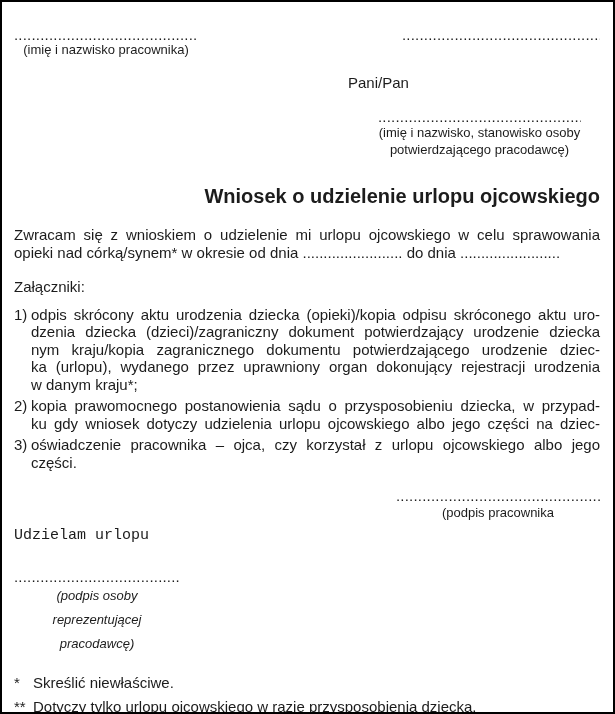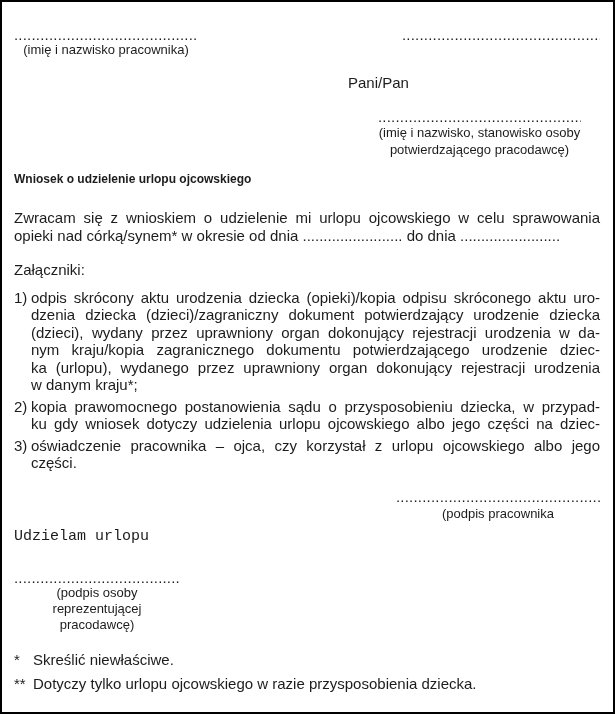--- a/index.html
+++ b/index.html
@@ -20,37 +20,37 @@
     letter-spacing:0.2px;
   }
   .cap{font-size:13px;line-height:16px;text-align:center;}
   .header-row{display:flex;justify-content:space-between;margin-top:26px;}
   .field-left{width:184px;}
   .field-right{width:198px;}
   .salutation{font-size:15px;line-height:17px;margin-top:16px;margin-left:334px;}
   .employer-block{width:203px;margin-left:364px;margin-top:19px;}
   .employer-block .cap{line-height:17px;}
   .doc-title{
-    font-size:12px;font-weight:bold;text-align:left;
-    margin-top:12px;line-height:18px;
+    font-size:20px;font-weight:bold;text-align:right;
+    margin-top:29px;line-height:18px;
   }
   .body-text{font-size:15px;line-height:17.5px;}
   .para{margin-top:21px;}
   .jl{text-align:justify;text-align-last:justify;}
   .ll{text-align:left;}
   .attach-heading{margin-top:17px;}
   .attach-list{margin-top:10px;}
   .item{display:flex;margin-bottom:4px;}
   .item .num{width:17px;flex:none;}
   .item .itext{flex:1;min-width:0;}
   .sig-right{width:204px;margin-left:auto;margin-top:18px;}
   .sig-right .cap{margin-top:2px;}
   .grant{font-size:15px;line-height:17px;margin-top:6px;font-family:Liberation Mono, monospace;}
   .sig-left{width:166px;margin-top:26px;}
-  .sig-left .cap{line-height:16px;}
+  .sig-left .cap{line-height:24px;font-style:italic;}
   .footnotes{margin-top:18px;}
   .fn{display:flex;font-size:15px;line-height:17px;}
   .fn + .fn{margin-top:7px;}
   .fn .mark{width:19px;flex:none;}
 </style>
 </head>
 <body>
 
 <div class="page">
 
@@ -80,21 +80,20 @@
   </div>
 
   <div class="attach-heading body-text">Załączniki:</div>
 
   <div class="attach-list body-text">
     <div class="item">
       <div class="num">1)</div>
       <div class="itext">
         <div class="jl">odpis skrócony aktu urodzenia dziecka (opieki)/kopia odpisu skróconego aktu uro-</div>
         <div class="jl">dzenia dziecka (dzieci)/zagraniczny dokument potwierdzający urodzenie dziecka</div>
-        <div class="jl">(dzieci), wydany przez uprawniony organ dokonujący rejestracji urodzenia w da-</div>
         <div class="jl">nym kraju/kopia zagranicznego dokumentu potwierdzającego urodzenie dziec-</div>
         <div class="jl">ka (urlopu), wydanego przez uprawniony organ dokonujący rejestracji urodzenia</div>
         <div class="ll">w danym kraju*;</div>
       </div>
     </div>
     <div class="item">
       <div class="num">2)</div>
       <div class="itext">
         <div class="jl">kopia prawomocnego postanowienia sądu o przysposobieniu dziecka, w przypad-</div>
         <div class="jl">ku gdy wniosek dotyczy udzielenia urlopu ojcowskiego albo jego części na dziec-</div>

